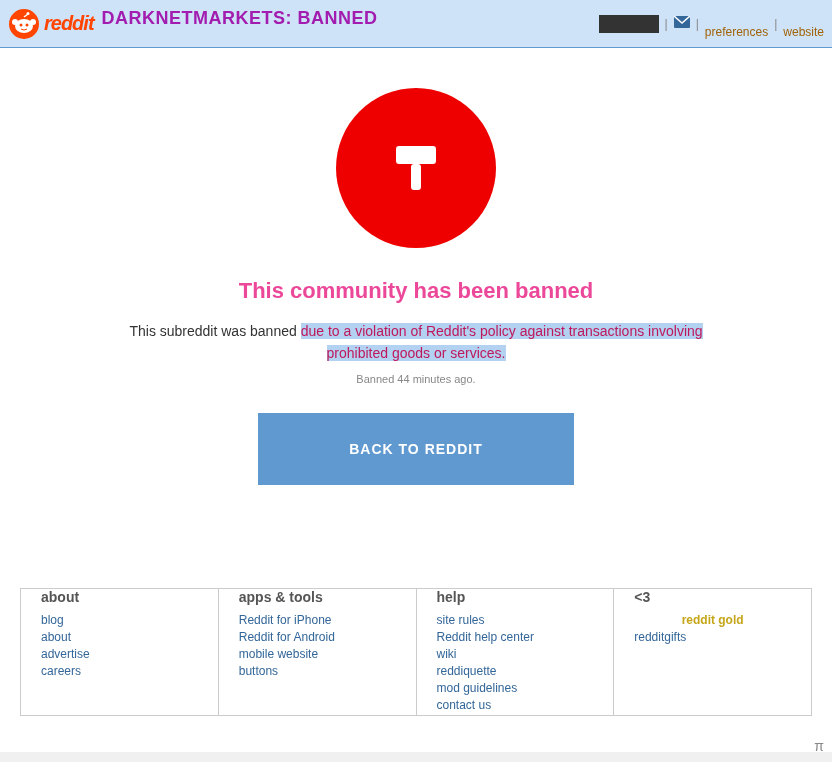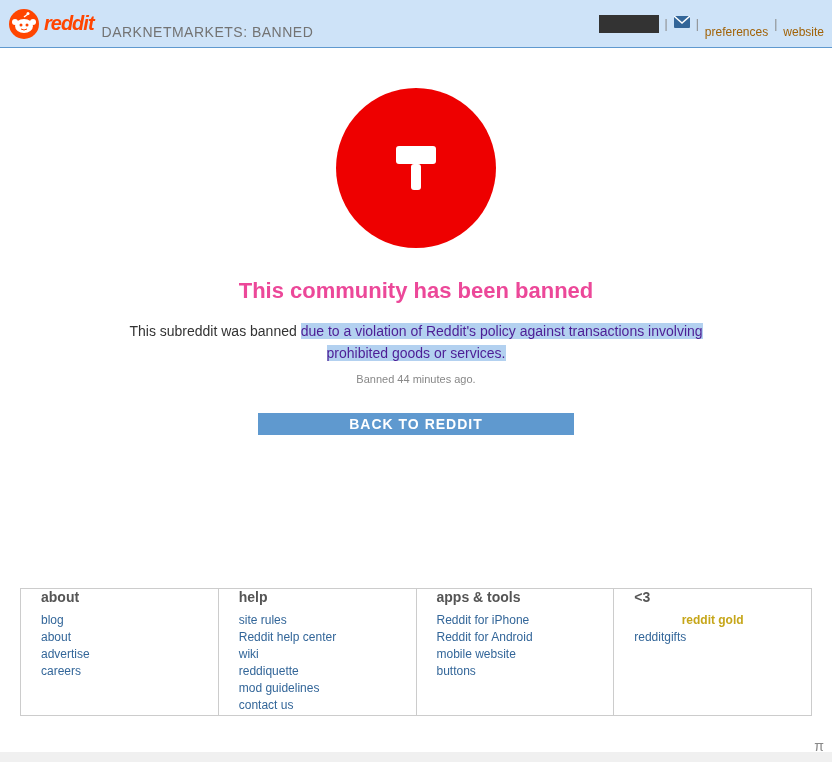--- a/index.html
+++ b/index.html
@@ -15,44 +15,44 @@
       background: #cee3f8;
       border-bottom: 1px solid #5f99cf;
       padding: 4px 8px;
       display: flex;
       align-items: center;
       justify-content: space-between;
       min-height: 48px;
     }
     #header-left {
       display: flex;
-      align-items: flex-end;
+      align-items: flex-start;
       gap: 8px;
     }
     #reddit-logo {
       display: flex;
       align-items: center;
       gap: 4px;
       text-decoration: none;
     }
     .reddit-alien {
       width: 32px;
       height: 32px;
     }
     .reddit-wordmark {
       font-size: 20px;
       font-style: italic;
       font-weight: bold;
       color: #ff4500;
       letter-spacing: -1px;
     }
     #subreddit-name {
-      font-size: 14px;
-      font-weight: normal;
-      color: #737373;
+      font-size: 18px;
+      font-weight: bold;
+      color: #a21caf;
       text-transform: uppercase;
       letter-spacing: 0.5px;
     }
     #header-right {
       display: flex;
       align-items: center;
       gap: 6px;
       font-size: 12px;
     }
     #karma-box {
@@ -104,35 +104,35 @@
     .ban-message {
       font-size: 14px;
       color: #333;
       max-width: 580px;
       margin: 0 auto 8px;
       line-height: 1.6;
     }
 
     .ban-message .highlighted {
       background: #b3d1f0;
-      color: #4c1d95;
+      color: #be185d;
     }
 
     .ban-time {
       color: #888;
       font-size: 11px;
       margin-bottom: 28px;
     }
 
     .back-button {
       display: inline-block;
       background: #5f99cf;
       color: #fff;
       text-decoration: none;
-      padding: 3px 0;
+      padding: 28px 0;
       width: 316px;
       text-align: center;
       font-size: 14px;
       font-weight: bold;
       letter-spacing: 1px;
       cursor: pointer;
       border: none;
     }
 
     
@@ -262,38 +262,38 @@
 
     <div class="footer-col">
       <div class="footer-col-title">about</div>
       <a href="#">blog</a>
       <a href="#">about</a>
       <a href="#">advertise</a>
       <a href="#">careers</a>
     </div>
 
     <div class="footer-col">
+      <div class="footer-col-title">apps &amp; tools</div>
+      <a href="#">Reddit for iPhone</a>
+      <a href="#">Reddit for Android</a>
+      <a href="#">mobile website</a>
+      <a href="#">buttons</a>
+    </div>
+
+    <div class="footer-col">
       <div class="footer-col-title">help</div>
       <a href="#">site rules</a>
       <a href="#">Reddit help center</a>
       <a href="#">wiki</a>
       <a href="#">reddiquette</a>
       <a href="#">mod guidelines</a>
       <a href="#">contact us</a>
     </div>
 
     <div class="footer-col">
-      <div class="footer-col-title">apps &amp; tools</div>
-      <a href="#">Reddit for iPhone</a>
-      <a href="#">Reddit for Android</a>
-      <a href="#">mobile website</a>
-      <a href="#">buttons</a>
-    </div>
-
-    <div class="footer-col">
       <div class="footer-col-title">&lt;3</div>
       <a href="#" class="reddit-gold-link">reddit gold</a>
       <a href="#">redditgifts</a>
     </div>
 
   </div>
 </div>
 
 <span id="pi-symbol">π</span>
 

